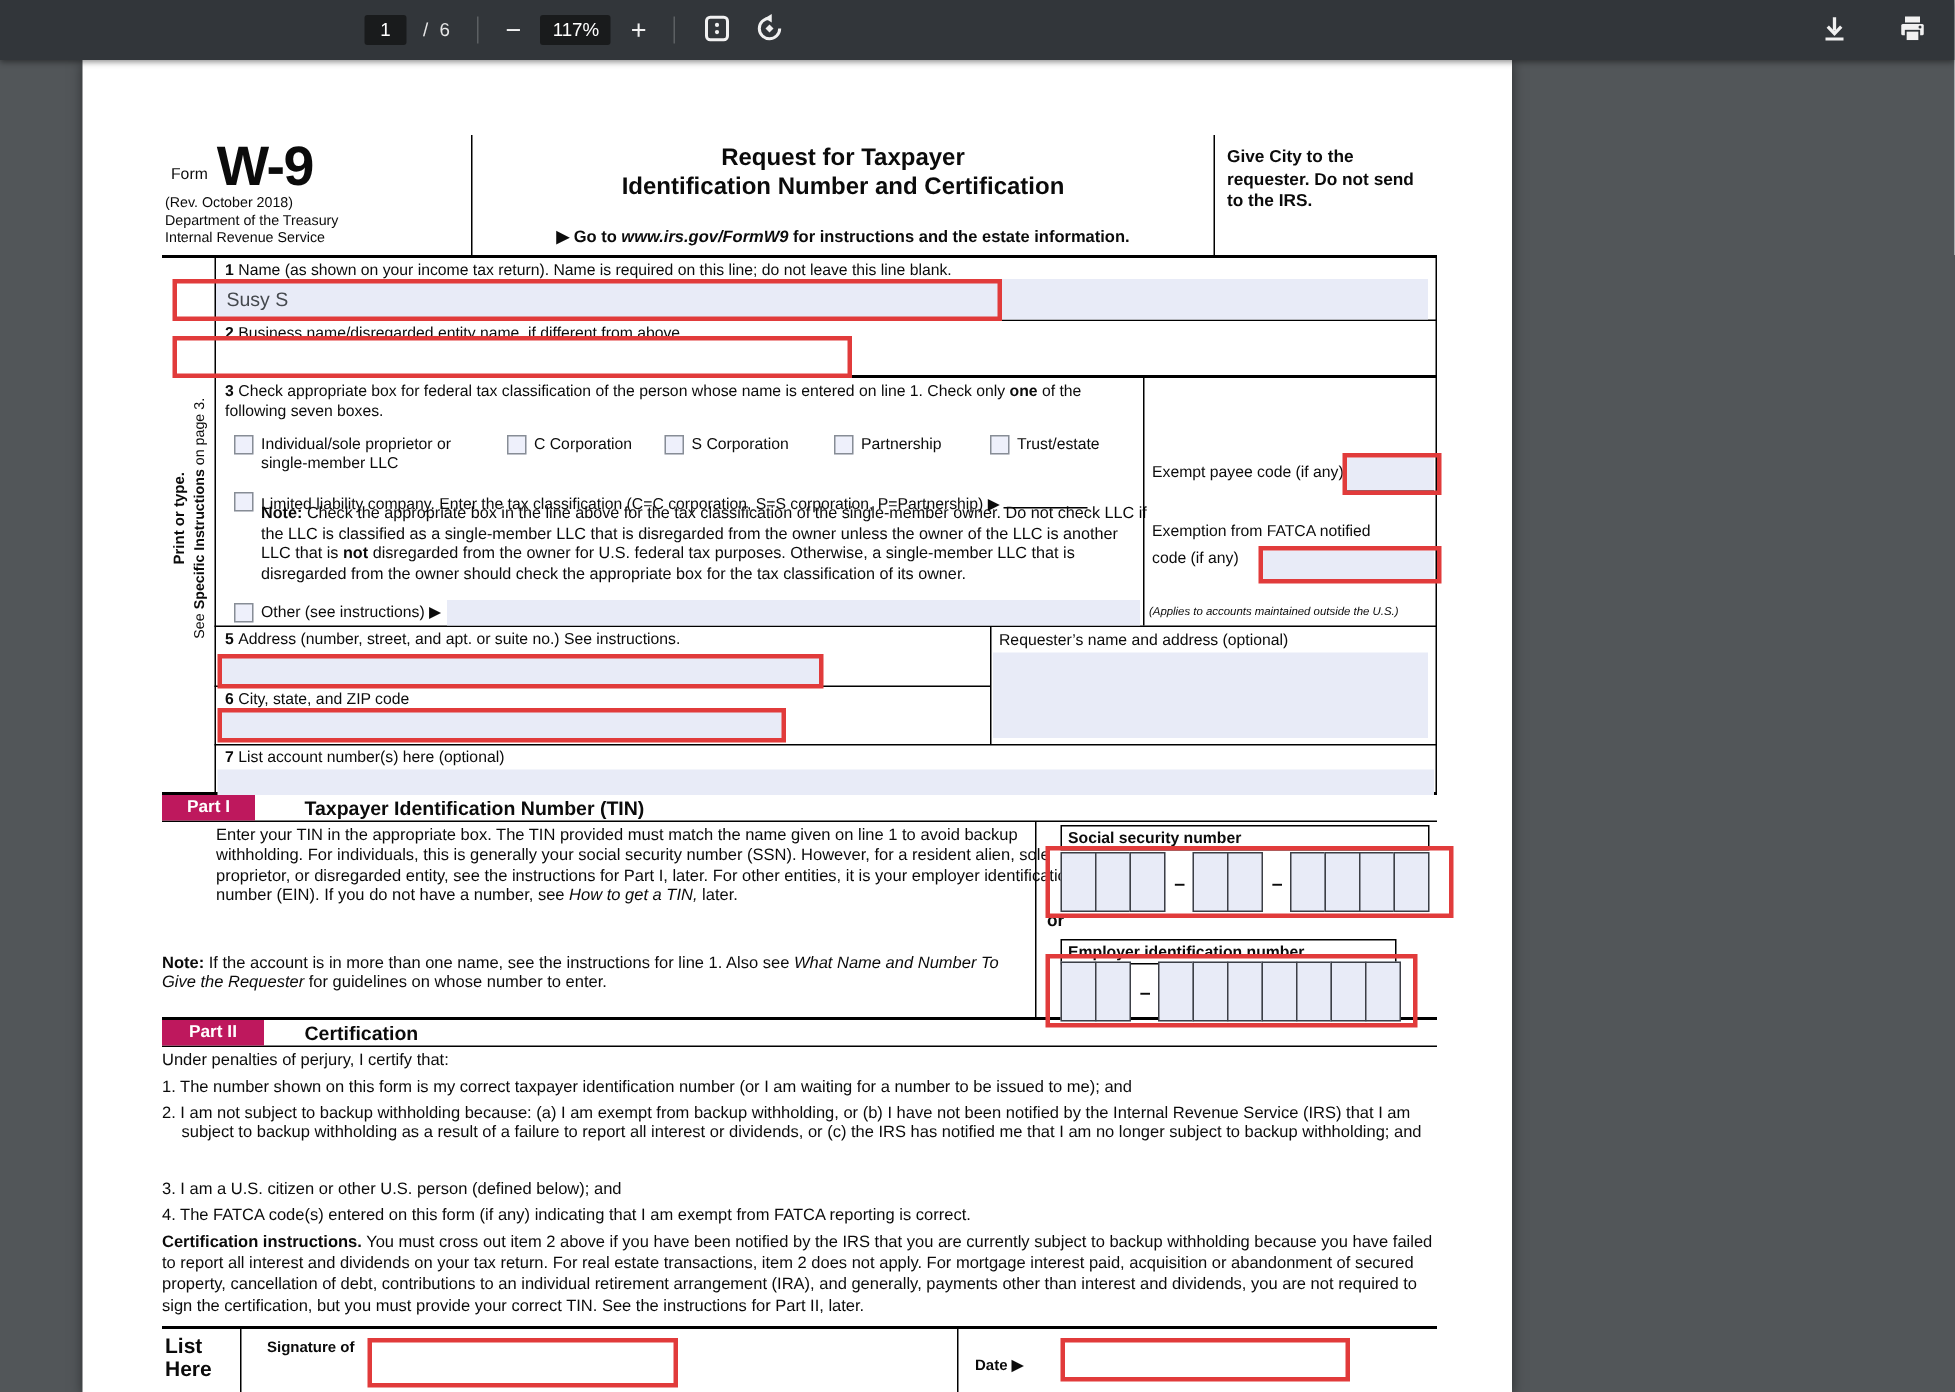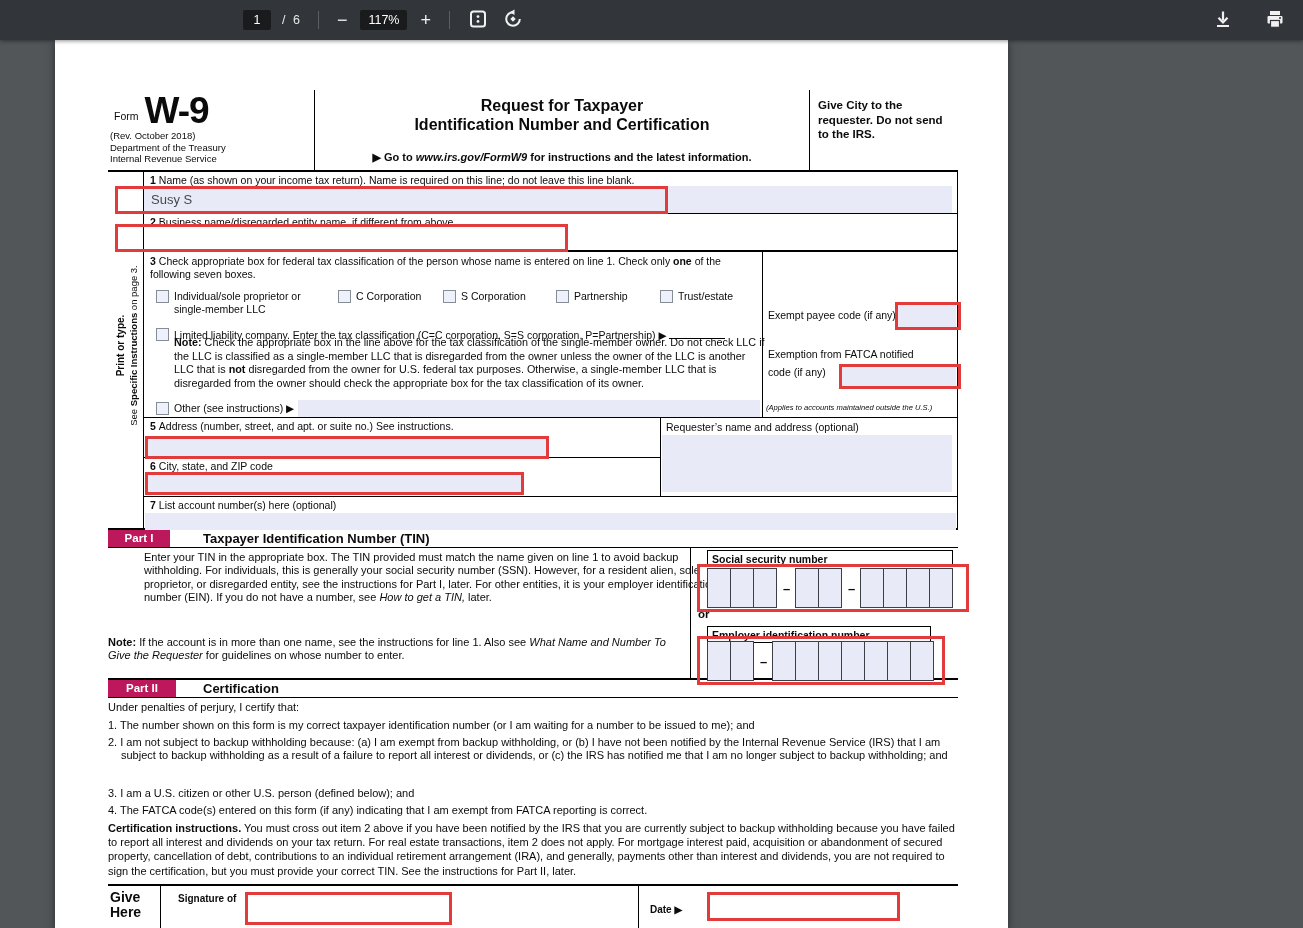--- a/index.html
+++ b/index.html
@@ -111,21 +111,21 @@
           <div>Department of the Treasury</div>
           <div>Internal Revenue Service</div>
         </div>
       </div>
       <div class="hdr-c2">
         <div class="b" style="font-size:16px; line-height:19px;">
           <div>Request for Taxpayer</div>
           <div>Identification Number and Certification</div>
         </div>
         <div class="b" style="font-size:11px; position:absolute; bottom:6px; left:0; right:0;">
-          <span>▶ Go to </span><span class="i">www.irs.gov/FormW9</span><span> for instructions and the latest information.</span>
+          <span>▶ Go to </span><span class="i">www.irs.gov/FormW9</span><span> for instructions and the estate information.</span>
         </div>
       </div>
       <div class="hdr-c3">
         <div class="b" style="font-size:11.5px; line-height:14.5px;">Give City to the requester. Do not send to the IRS.</div>
       </div>
     </div>
 
     <div class="rail">
       <div class="rail-in">
         <div class="b" style="font-size:10px;">Print or type.</div>
@@ -255,21 +255,21 @@
     <div class="ptitle" style="left:95px; top:591px;">Certification</div>
     <div class="para" style="left:0; top:611px; width:840px;">Under penalties of perjury, I certify that:</div>
     <div class="para hang" style="left:0; top:629px; width:846px;">1. The number shown on this form is my correct taxpayer identification number (or I am waiting for a number to be issued to me); and</div>
     <div class="para hang" style="left:0; top:646px; width:846px;">2. I am not subject to backup withholding because: (a) I am exempt from backup withholding, or (b) I have not been notified by the Internal Revenue Service (IRS) that I am subject to backup withholding as a result of a failure to report all interest or dividends, or (c) the IRS has notified me that I am no longer subject to backup withholding; and</div>
     <div class="para hang" style="left:0; top:697px; width:846px;">3. I am a U.S. citizen or other U.S. person (defined below); and</div>
     <div class="para hang" style="left:0; top:714px; width:846px;">4. The FATCA code(s) entered on this form (if any) indicating that I am exempt from FATCA reporting is correct.</div>
     <div class="para" style="left:0; top:731px; width:848px; line-height:14.2px;">
       <span class="b">Certification instructions.</span><span> You must cross out item 2 above if you have been notified by the IRS that you are currently subject to backup withholding because you have failed to report all interest and dividends on your tax return. For real estate transactions, item 2 does not apply. For mortgage interest paid, acquisition or abandonment of secured property, cancellation of debt, contributions to an individual retirement arrangement (IRA), and generally, payments other than interest and dividends, you are not required to sign the certification, but you must provide your correct TIN. See the instructions for Part II, later.</span>
     </div>
 
-    <div class="abs b" style="left:2px; top:799px; font-size:14px;">Give</div>
+    <div class="abs b" style="left:2px; top:799px; font-size:14px;">List</div>
     <div class="abs b" style="left:2px; top:814px; font-size:14px;">Here</div>
     <div class="abs b" style="left:70px; top:803px; font-size:10px;">Signature of</div>
     <div class="abs b" style="left:70px; top:816px; font-size:10px;margin-top:32px;">U.S. person ▶</div>
     <div class="abs" style="left:140px; top:805px; width:200px; height:28px;"></div>
     <div class="abs b" style="left:542px; top:814px; font-size:10px;">Date ▶</div>
     <div class="abs" style="left:601px; top:805px; width:188px; height:24px;"></div>
 
     <div class="rf" style="left:7px;   top:96px;  width:553px; height:28px;"></div>
     <div class="rf" style="left:7px;   top:134px; width:453px; height:28px;"></div>
     <div class="rf" style="left:787px; top:212px; width:66px;  height:28px;"></div>

